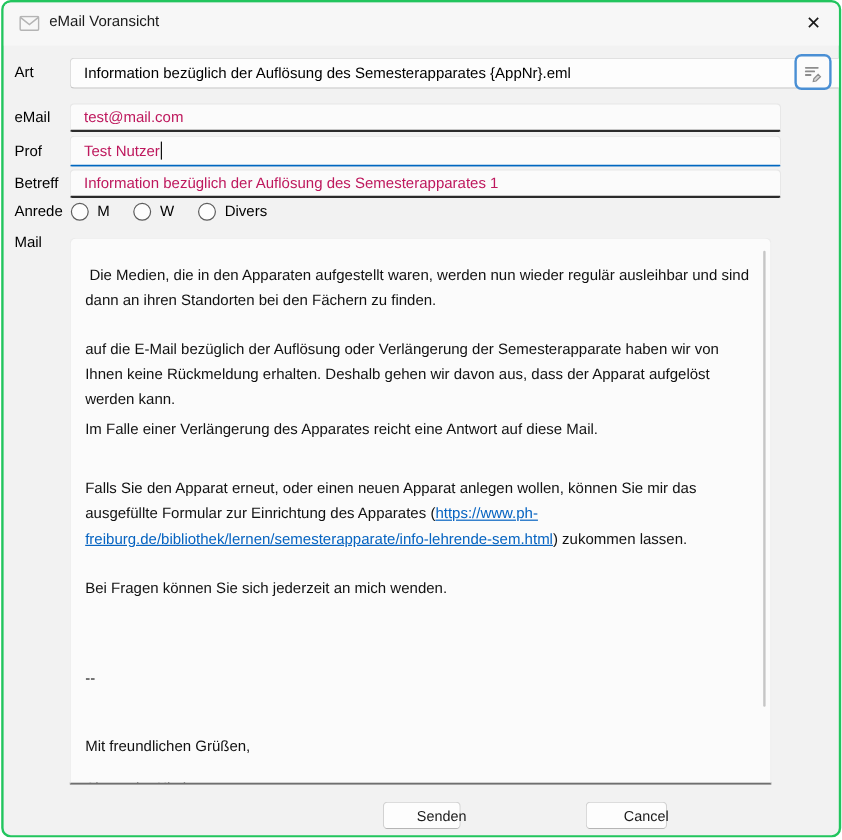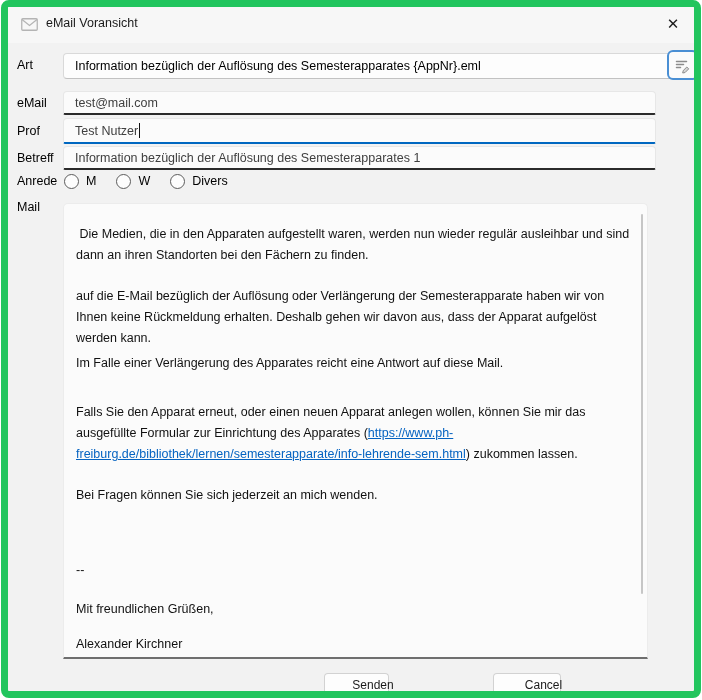--- a/index.html
+++ b/index.html
@@ -1,18 +1,18 @@
 <!DOCTYPE html>
 <html><head>
 <meta charset="utf-8">
 <style>
   html,body{margin:0;padding:0;background:#ffffff;font-family:"Liberation Sans","DejaVu Sans",sans-serif;}
   .dialog{
     position:relative;width:700px;height:698px;margin:0 auto;
-    background:#f2f2f2;border:7px solid #22c55e;border-radius:8px;
+    background:#f2f2f2;border:2px solid #22c55e;border-radius:8px;
     overflow:hidden;box-sizing:border-box;
   }
   
   .titlebar{position:absolute;left:0;top:0;width:100%;height:36px;background:#f7f7f7;}
   .title-icon{position:absolute;left:13px;top:11px;width:17px;height:13px;}
   .title-text{position:absolute;left:38px;top:9px;font-size:12.5px;color:#1a1a1a;}
   .close-btn{
     position:absolute;right:4px;top:2px;width:34px;height:30px;
     display:flex;align-items:center;justify-content:center;
     font-size:15px;color:#1a1a1a;cursor:default;background:transparent;border:none;
@@ -36,21 +36,21 @@
   .edit-btn{
     position:absolute;left:659px;top:43px;width:31px;height:30px;box-sizing:border-box;
     background:#fbfbfb;border:2px solid #4a8fd4;border-radius:6px;
     display:flex;align-items:center;justify-content:center;padding:0;
   }
   
   .field{
     position:absolute;left:55px;width:593px;height:24px;box-sizing:border-box;
     background:#fbfbfb;border:1px solid #e7e7e7;border-radius:4px 4px 2px 2px;
     border-bottom:2px solid #2b2b2b;
-    display:flex;align-items:center;padding:0 11px;font-size:12.5px;color:#404040;
+    display:flex;align-items:center;padding:0 11px;font-size:12.5px;color:#be185d;
     white-space:pre;overflow:hidden;
   }
   .f-email{top:84px;}
   .f-prof{top:111px;height:26px;border-bottom:2px solid #0067c0;}
   .f-betreff{top:139px;}
   .caret{display:inline-block;width:1px;height:15px;background:#111;margin-left:1px;}
   
   .anrede-options{position:absolute;left:56px;top:163px;height:22px;display:flex;align-items:center;}
   .radio{
     display:inline-block;width:15px;height:15px;border-radius:50%;
@@ -64,21 +64,21 @@
     border-bottom:2px solid #6f6f6f;
     padding:12px 16px 0 12px;overflow:hidden;font-size:12.5px;color:#111;
   }
   .mail-par{line-height:21px;white-space:pre-wrap;}
   .p1{margin-top:20px;}
   .p2{margin-top:8px;}
   .p3{margin-top:28px;}
   .p4{margin-top:4px;}
   .p5{margin-top:20px;}
   .p6{margin-top:54px;}
-  .p7{margin-top:18px;}
+  .p7{margin-top:36px;}
   .p8{margin-top:14px;}
   .mail-link{color:#0563c1;text-decoration:underline;cursor:pointer;}
   .mail-scroll{
     position:absolute;right:4px;top:10px;width:2px;height:380px;background:#c6c6c6;border-radius:1px;
   }
   
   .btn{
     position:absolute;top:666px;height:23px;box-sizing:border-box;
     background:#fdfdfd;border:1px solid #d2d2d2;border-bottom-color:#b5b5b5;border-radius:4px;
     font-size:12px;color:#1a1a1a;font-family:inherit;display:flex;align-items:center;justify-content:center;padding-left:39px;

